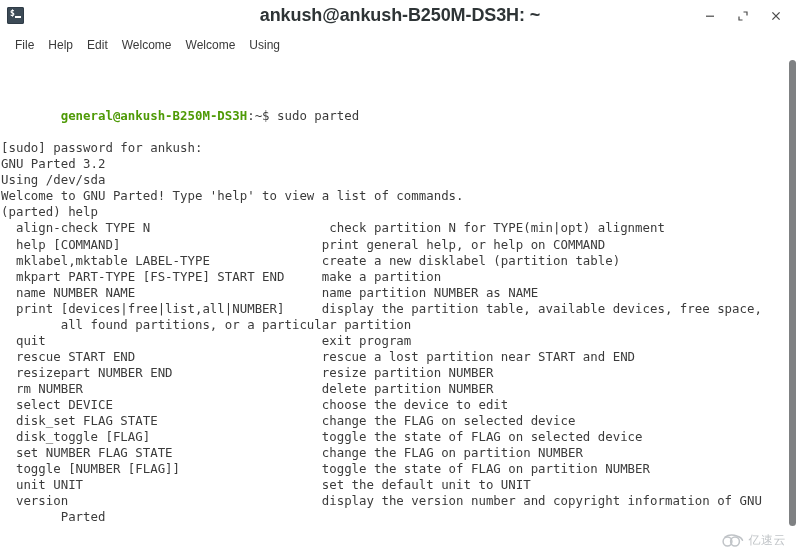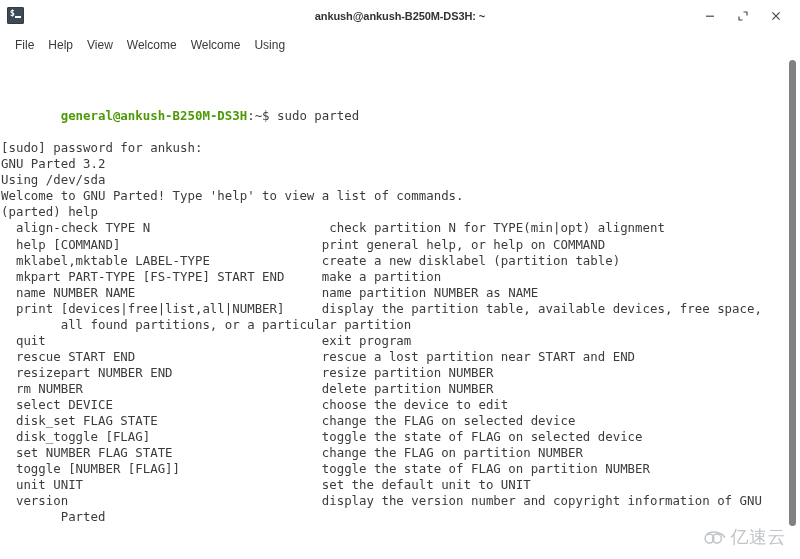--- a/index.html
+++ b/index.html
@@ -61,21 +61,21 @@
     top: 9px;
     width: 6px;
     height: 1.5px;
     background: #ffffff;
   }
   .title-text {
     position: absolute;
     left: 0;
     right: 0;
     text-align: center;
-    font-size: 11px;
+    font-size: 18px;
     color: #2e3436;
     font-family: "Liberation Sans", sans-serif;
     font-weight: bold;
     letter-spacing: -0.1px;
     pointer-events: none;
   }
   .win-controls {
     margin-left: auto;
     display: flex;
     align-items: center;
@@ -162,21 +162,21 @@
     position: absolute;
     right: 14px;
     bottom: 10px;
     display: flex;
     align-items: center;
     gap: 4px;
     opacity: 0.62;
     pointer-events: none;
   }
   .watermark .wm-text {
-    font-size: 18px;
+    font-size: 12px;
     color: #9aa0a6;
     font-family: Liberation Serif, serif;
     letter-spacing: 0.5px;
   }
   .watermark .wm-logo svg { display: block; }
 </style>
 </head>
 <body>
 
 <div class="window">
@@ -203,21 +203,21 @@
         <svg width="12" height="12" viewBox="0 0 12 12">
           <path d="M2.4 2.4 L9.6 9.6 M9.6 2.4 L2.4 9.6" stroke="#4a4a4a" stroke-width="1.3" fill="none"></path>
         </svg>
       </div>
     </div>
   </div>
 
   <div class="menubar">
     <div class="menu-item">File</div>
     <div class="menu-item">Help</div>
-    <div class="menu-item">View</div>
+    <div class="menu-item">Edit</div>
     <div class="menu-item">Welcome</div>
     <div class="menu-item">Welcome</div>
     <div class="menu-item">Using</div>
   </div>
 
   <div class="term-wrap">
     <div class="terminal" id="terminal-output">
       <div class="term-line">
         <span class="seg-green">general@ankush-B250M-DS3H</span><span class="seg-plain">:~$</span><span class="seg-plain"> sudo parted</span>
       </div>

